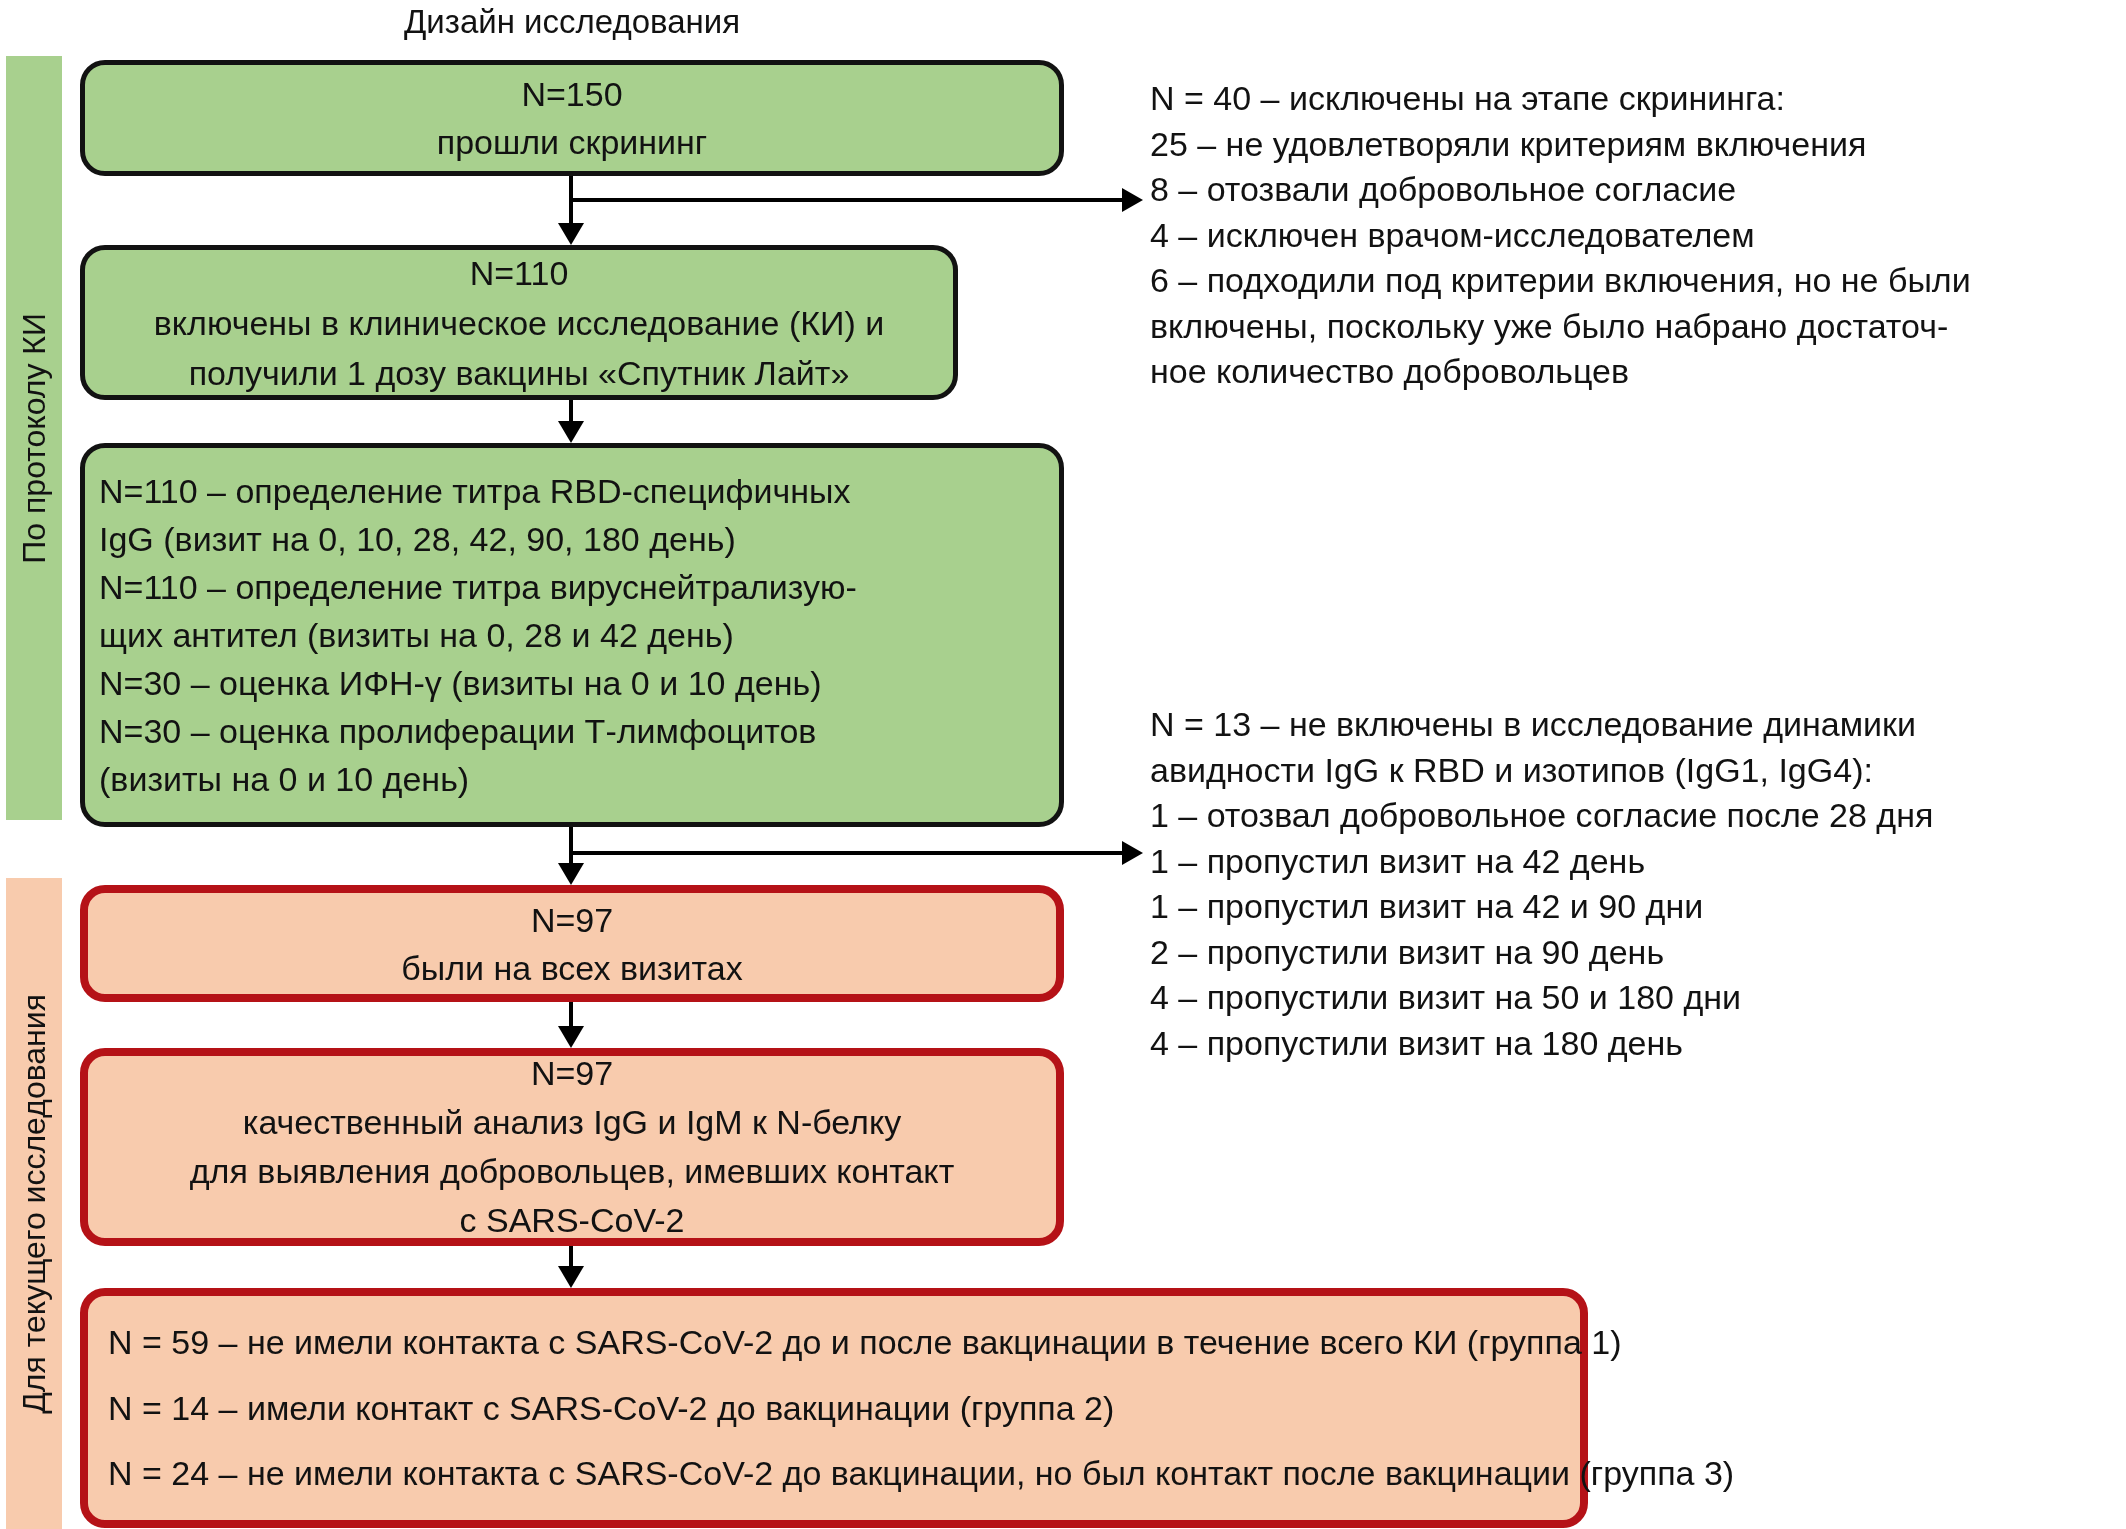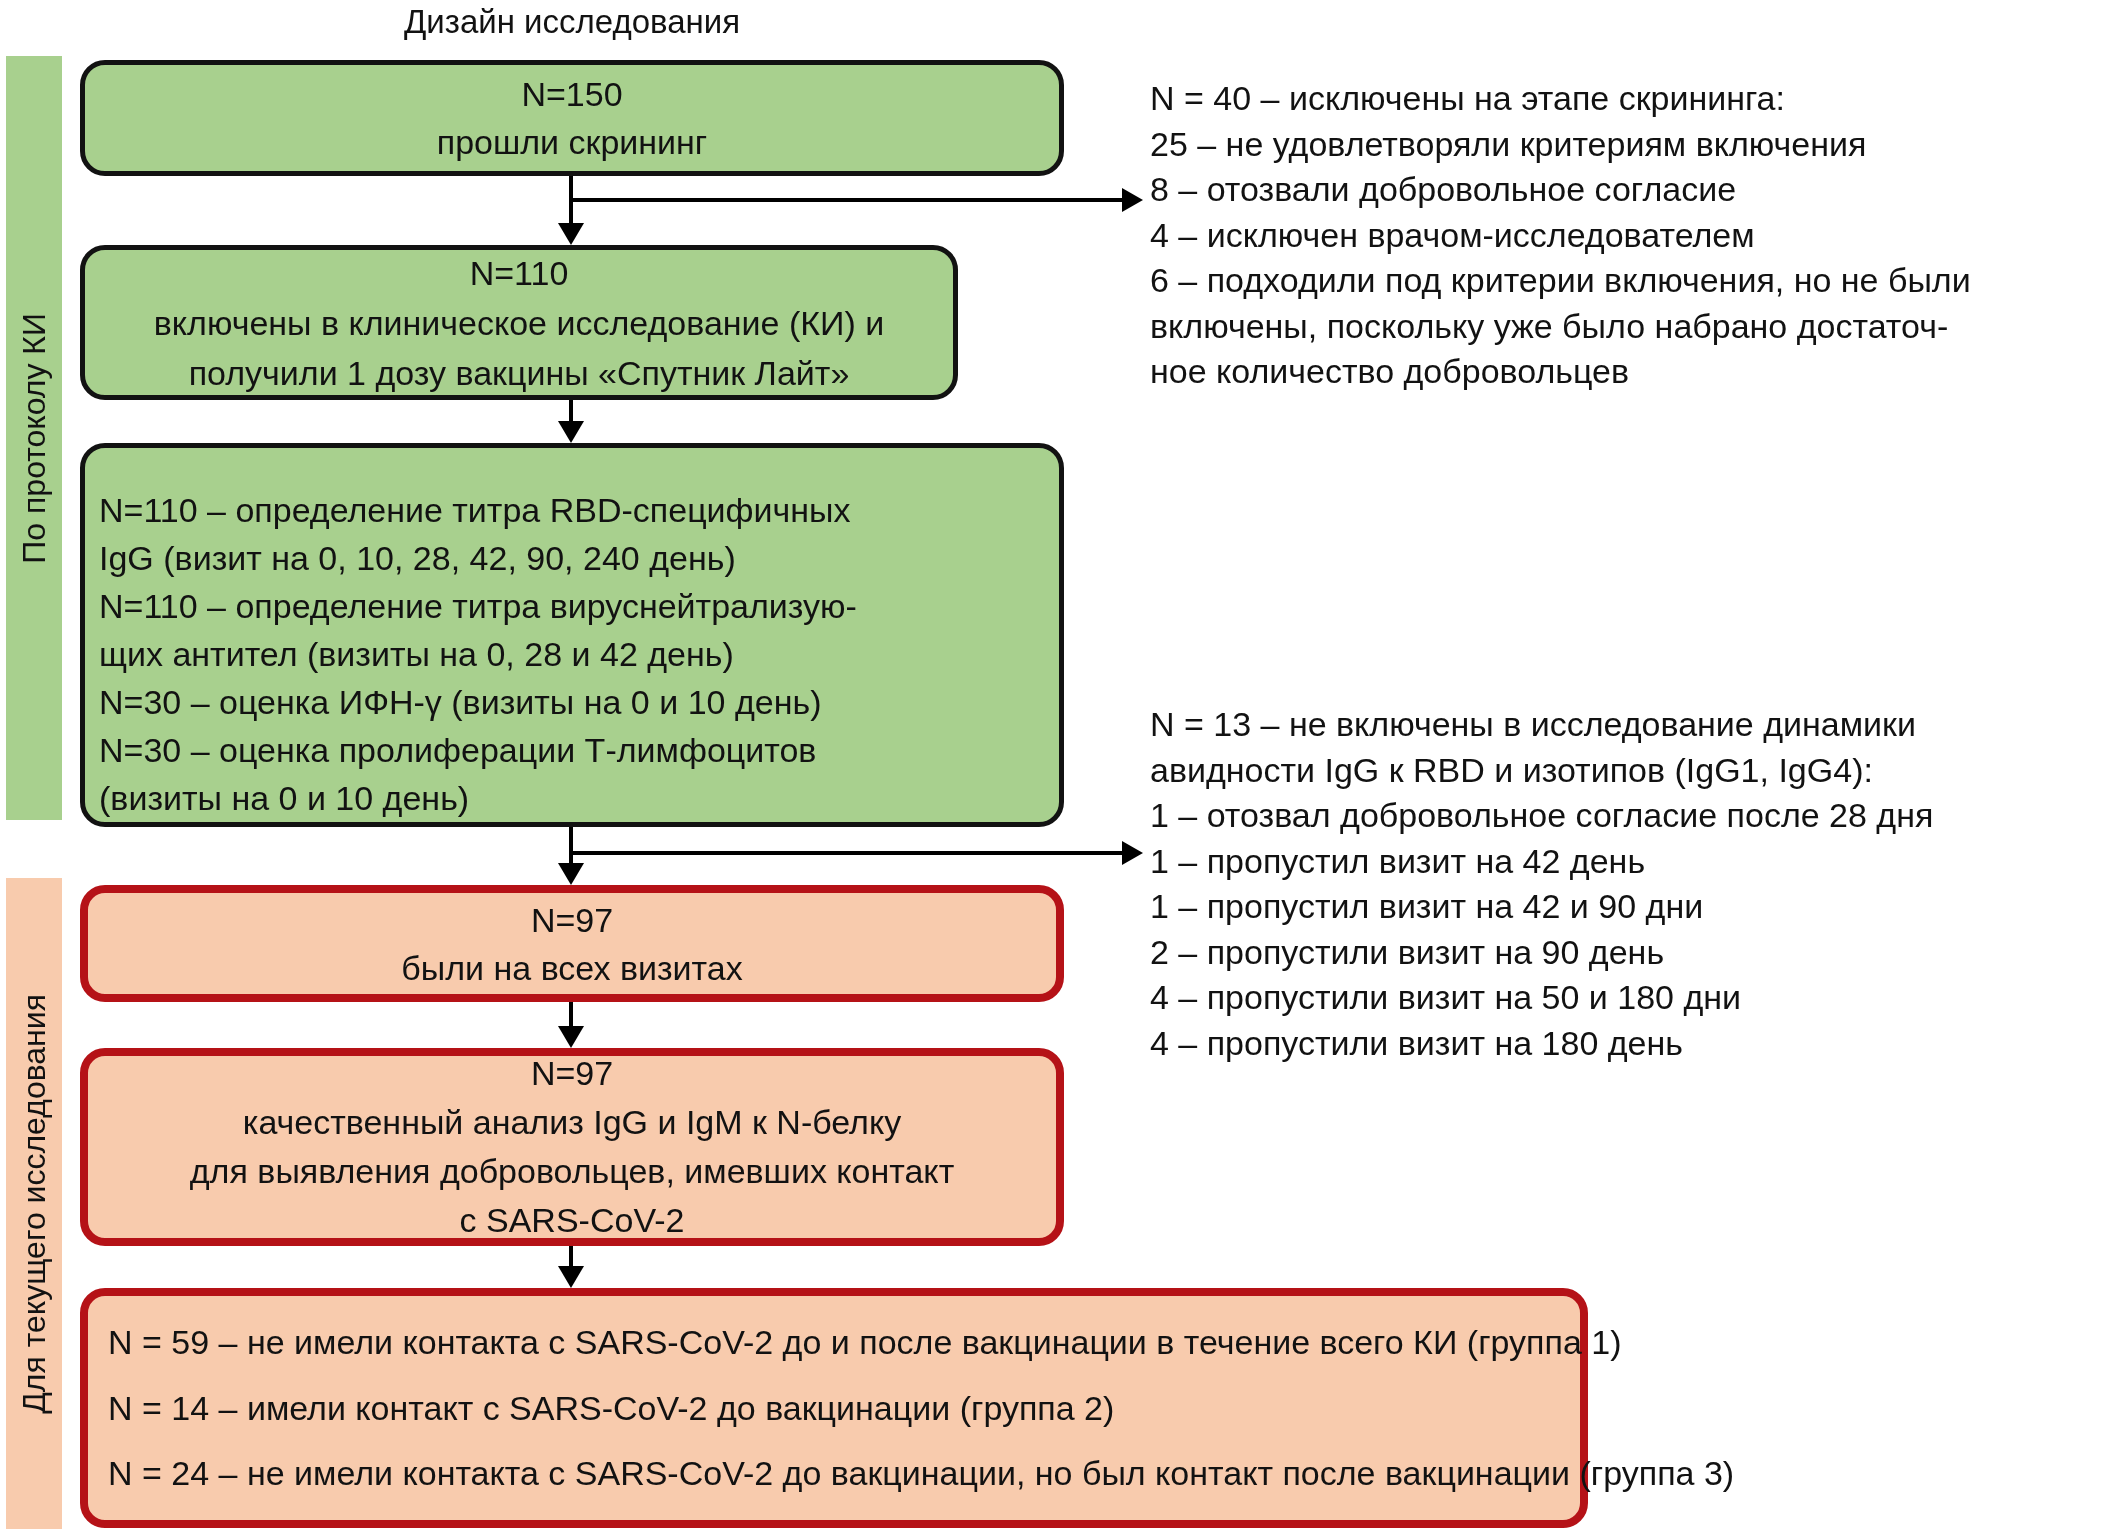--- a/index.html
+++ b/index.html
@@ -41,21 +41,21 @@
     display: flex; flex-direction: column; justify-content: center;
     font-size: 34px;
     border-radius: 25px;
   }
   .box.green { background: var(--green_fill); border: 5px solid var(--box_border); }
   .box.orange { background: var(--orange_fill); border: 8px solid var(--red_border); }
   .box.center { text-align: center; }
   .box.leftal { text-align: left; }
   #box-screening   { left: 80px; top: 60px;   width: 984px;  height: 116px; line-height: 48px; }
   #box-included    { left: 80px; top: 245px;  width: 878px;  height: 155px; line-height: 50px; }
-  #box-assays      { left: 80px; top: 443px;  width: 984px;  height: 384px; line-height: 48px; padding-left: 14px; padding-right: 6px; justify-content: flex-end; }
+  #box-assays      { left: 80px; top: 443px;  width: 984px;  height: 384px; line-height: 48px; padding-left: 14px; padding-right: 6px; }
   #box-all-visits  { left: 80px; top: 885px;  width: 984px;  height: 117px; line-height: 48px; }
   #box-n-protein   { left: 80px; top: 1048px; width: 984px;  height: 198px; line-height: 49px; }
   #box-groups      { left: 80px; top: 1288px; width: 1508px; height: 240px; padding-left: 20px; justify-content: space-evenly; }
   #box-groups .ln  { white-space: nowrap; }
 
   
   .ann {
     position: absolute;
     left: 1150px; width: 976px;
     font-size: 34px;
@@ -100,21 +100,21 @@
   </div>
 
   <div class="box green center" id="box-included">
     <div class="ln">N=110</div>
     <div class="ln">включены в клиническое исследование (КИ) и</div>
     <div class="ln">получили 1 дозу вакцины «Спутник Лайт»</div>
   </div>
 
   <div class="box green leftal" id="box-assays">
     <div class="ln">N=110 – определение титра RBD-специфичных</div>
-    <div class="ln">IgG (визит на 0, 10, 28, 42, 90, 240 день)</div>
+    <div class="ln">IgG (визит на 0, 10, 28, 42, 90, 180 день)</div>
     <div class="ln">N=110 – определение титра вируснейтрализую-</div>
     <div class="ln">щих антител (визиты на 0, 28 и 42 день)</div>
     <div class="ln">N=30 – оценка ИФН-γ (визиты на 0 и 10 день)</div>
     <div class="ln">N=30 – оценка пролиферации Т-лимфоцитов</div>
     <div class="ln">(визиты на 0 и 10 день)</div>
   </div>
 
   <div class="box orange center" id="box-all-visits">
     <div class="ln">N=97</div>
     <div class="ln">были на всех визитах</div>

